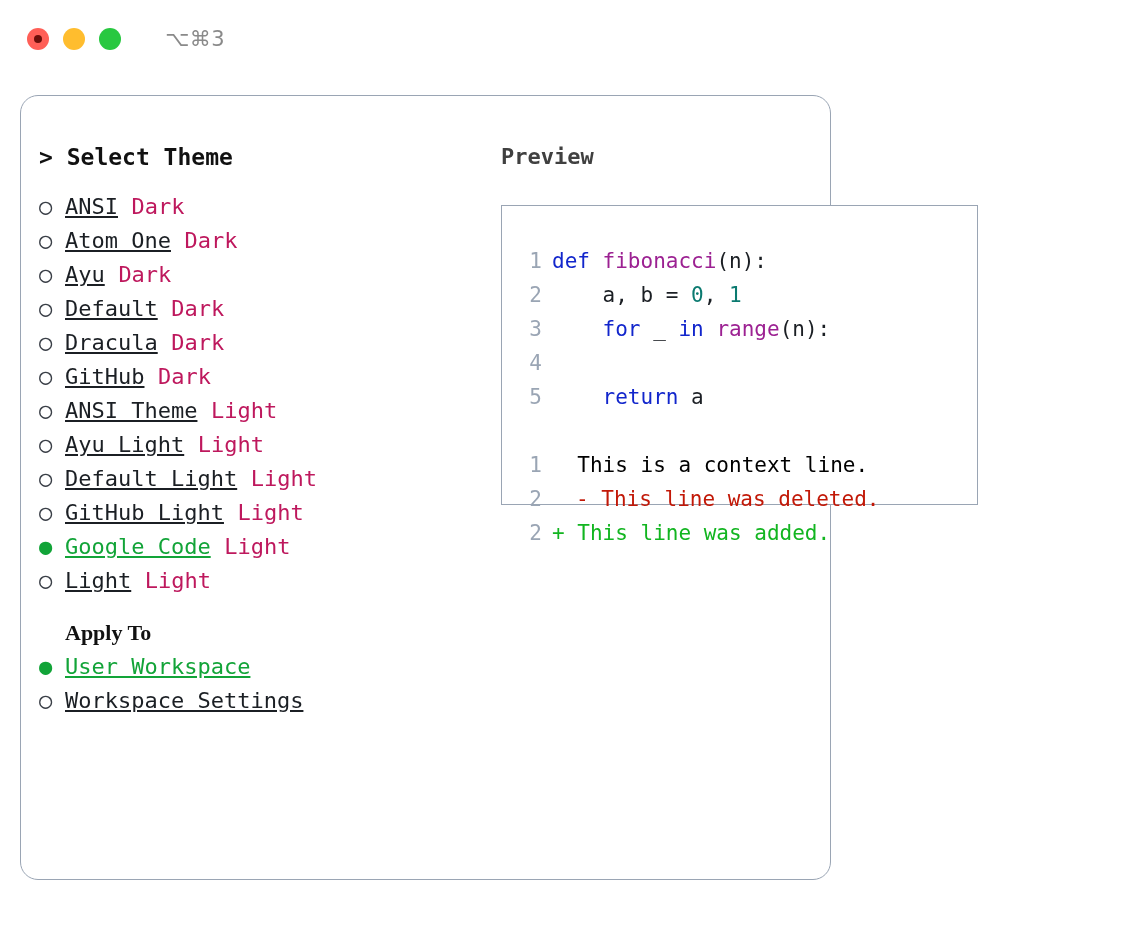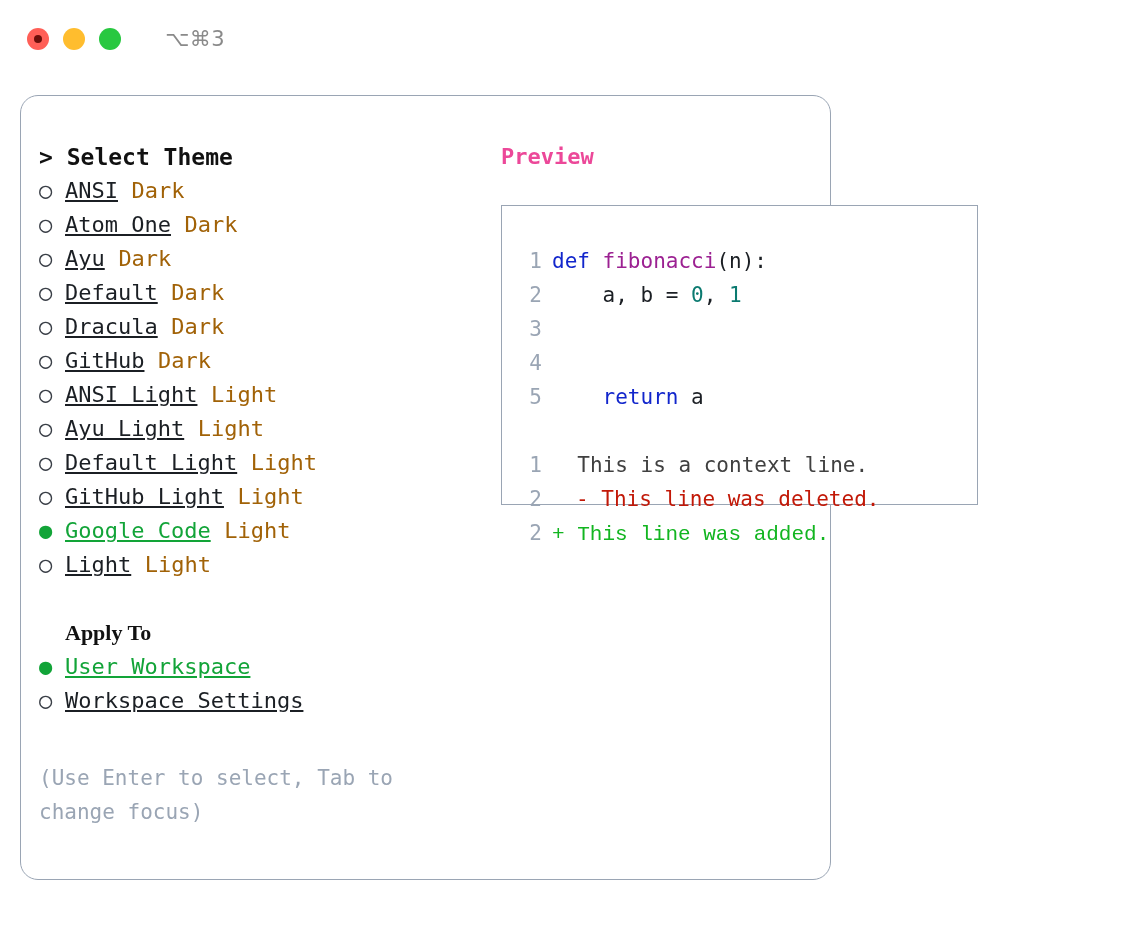--- a/index.html
+++ b/index.html
@@ -109,21 +109,21 @@
     width: 26px;
     flex: 0 0 26px;
     display: inline-block;
     font-size: 22px;
     color: #3a3f47;
     line-height: 34px;
   }
   .bullet.sel { color: #12a438; }
   .opt-label  { color: #1b1f24; text-decoration: underline; }
   .opt-label.sel { color: #12a438; }
-  .opt-kind   { color: #a16207; }
+  .opt-kind   { color: #be185d; margin-top: 16px; }
   .opt-gap    { display: inline-block; width: 0.62em; }
 
   .spacer-row { height: 34px; }
 
   .apply-title {
     font-size: 22px;
     font-weight: bold;
     color: #111111;
     line-height: 34px;
     height: 34px;
@@ -143,21 +143,21 @@
 
   
   .right-col {
     position: absolute;
     left: 480px; top: 44px;
     width: 500px;
   }
   .preview-title {
     font-size: 22px;
     font-weight: bold;
-    color: #ec4899;
+    color: #404040;
     line-height: 34px;
     white-space: pre;
   }
 
   .preview-box {
     margin-top: 31px;
     width: 477px;
     height: 300px;
     border: 1.6px solid #9aa5b4;
     background: #ffffff;
@@ -187,23 +187,23 @@
   }
   .code-text { white-space: pre; }
 
   .blank-line { height: 34px; }
 
   
   .tk-kw   { color: #1226cc; }
   .tk-fn   { color: #9c2192; }
   .tk-num  { color: #0b7a70; }
   .tk-pl   { color: #1b1f24; }
-  .tk-ctx  { color: #404040; }
+  .tk-ctx  { color: #000000; }
   .tk-del  { color: #c21807; margin-left: 24px; }
-  .tk-add  { color: #12b520; font-family: Liberation Mono, monospace; }
+  .tk-add  { color: #12b520; }
 </style>
 </head>
 <body>
 
 <div id="root">
 
   <div class="titlebar">
     <div class="lights">
       <span class="light red"></span>
       <span class="light yellow"></span>
@@ -218,49 +218,48 @@
       <div class="left-col">
         <div class="section-title">&gt; Select Theme</div>
 
         <div class="opt-list" id="theme-list">
             <div class="opt"><span class="bullet">○</span><span class="opt-label">ANSI</span><span class="opt-gap"></span><span class="opt-kind">Dark</span></div>
             <div class="opt"><span class="bullet">○</span><span class="opt-label">Atom One</span><span class="opt-gap"></span><span class="opt-kind">Dark</span></div>
             <div class="opt"><span class="bullet">○</span><span class="opt-label">Ayu</span><span class="opt-gap"></span><span class="opt-kind">Dark</span></div>
             <div class="opt"><span class="bullet">○</span><span class="opt-label">Default</span><span class="opt-gap"></span><span class="opt-kind">Dark</span></div>
             <div class="opt"><span class="bullet">○</span><span class="opt-label">Dracula</span><span class="opt-gap"></span><span class="opt-kind">Dark</span></div>
             <div class="opt"><span class="bullet">○</span><span class="opt-label">GitHub</span><span class="opt-gap"></span><span class="opt-kind">Dark</span></div>
-            <div class="opt"><span class="bullet">○</span><span class="opt-label">ANSI Light</span><span class="opt-gap"></span><span class="opt-kind">Light</span></div>
+            <div class="opt"><span class="bullet">○</span><span class="opt-label">ANSI Theme</span><span class="opt-gap"></span><span class="opt-kind">Light</span></div>
             <div class="opt"><span class="bullet">○</span><span class="opt-label">Ayu Light</span><span class="opt-gap"></span><span class="opt-kind">Light</span></div>
             <div class="opt"><span class="bullet">○</span><span class="opt-label">Default Light</span><span class="opt-gap"></span><span class="opt-kind">Light</span></div>
             <div class="opt"><span class="bullet">○</span><span class="opt-label">GitHub Light</span><span class="opt-gap"></span><span class="opt-kind">Light</span></div>
             <div class="opt"><span class="bullet sel">●</span><span class="opt-label sel">Google Code</span><span class="opt-gap"></span><span class="opt-kind">Light</span></div>
             <div class="opt"><span class="bullet">○</span><span class="opt-label">Light</span><span class="opt-gap"></span><span class="opt-kind">Light</span></div>
           </div>
 
         <div class="spacer-row"></div>
 
         <div class="apply-title">Apply To</div>
 
         <div class="opt-list" id="apply-list">
             <div class="opt"><span class="bullet sel">●</span><span class="opt-label sel">User Workspace</span></div>
             <div class="opt"><span class="bullet">○</span><span class="opt-label">Workspace Settings</span></div>
           </div>
       </div>
 
-      <div class="hint">(Use Enter to select, Tab to change focus)</div>
 
       <div class="right-col">
         <div class="preview-title">Preview</div>
 
         <div class="preview-box">
           <div class="code-area">
             <div id="code-lines">
                 <div class="code-line"><span class="ln">1</span><span class="code-text"><span class="tk-kw">def </span><span class="tk-fn">fibonacci</span><span class="tk-pl">(n):</span></span></div>
                 <div class="code-line"><span class="ln">2</span><span class="code-text"><span class="tk-pl">    a, b = </span><span class="tk-num">0</span><span class="tk-pl">, </span><span class="tk-num">1</span></span></div>
-                <div class="code-line"><span class="ln">3</span></div>
+                <div class="code-line"><span class="ln">3</span><span class="code-text"><span class="tk-pl">    </span><span class="tk-kw">for</span><span class="tk-pl"> _ </span><span class="tk-kw">in</span><span class="tk-pl"> </span><span class="tk-fn">range</span><span class="tk-pl">(n):</span></span></div>
                 <div class="code-line"><span class="ln">4</span></div>
                 <div class="code-line"><span class="ln">5</span><span class="code-text"><span class="tk-pl">    </span><span class="tk-kw">return</span><span class="tk-pl"> a</span></span></div>
               </div>
             <div class="blank-line"></div>
             <div id="diff-lines">
                 <div class="code-line"><span class="ln">1</span><span class="code-text"><span class="tk-ctx">  This is a context line.</span></span></div>
                 <div class="code-line"><span class="ln">2</span><span class="code-text"><span class="tk-del">- This line was deleted.</span></span></div>
                 <div class="code-line"><span class="ln">2</span><span class="code-text"><span class="tk-add">+ This line was added.</span></span></div>
               </div>
           </div>

